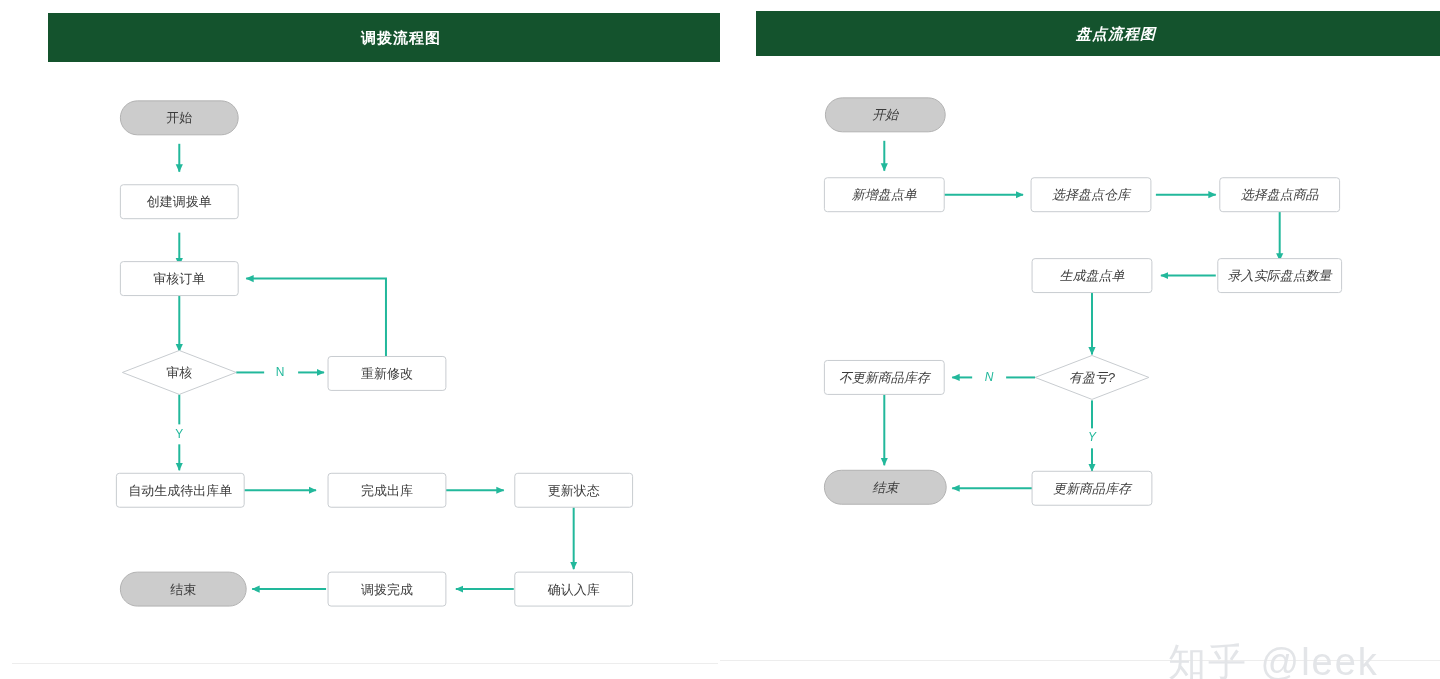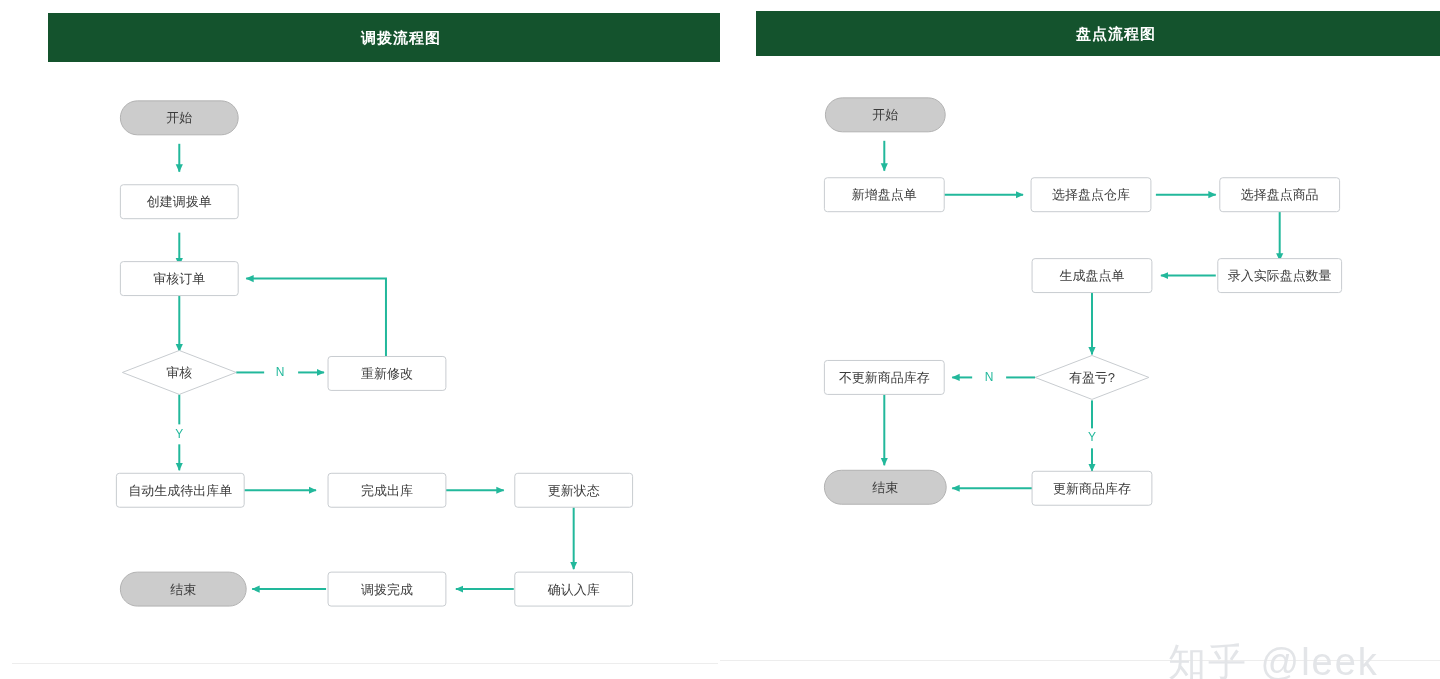--- a/index.html
+++ b/index.html
@@ -26,20 +26,21 @@
     width: 706px;
     height: 651px;
     border-bottom: 1px solid #ededed;
   }
   #panel-right {
     left: 720px;
     top: 11px;
     width: 720px;
     height: 650px;
     border-bottom: 1px solid #ededed;
+    font-style: italic;
   }
 
   .panel-header {
     position: absolute;
     left: 16px;
     top: 0;
     width: 100%;
     background: #14532d;
     color: #ffffff;
     font-weight: bold;

